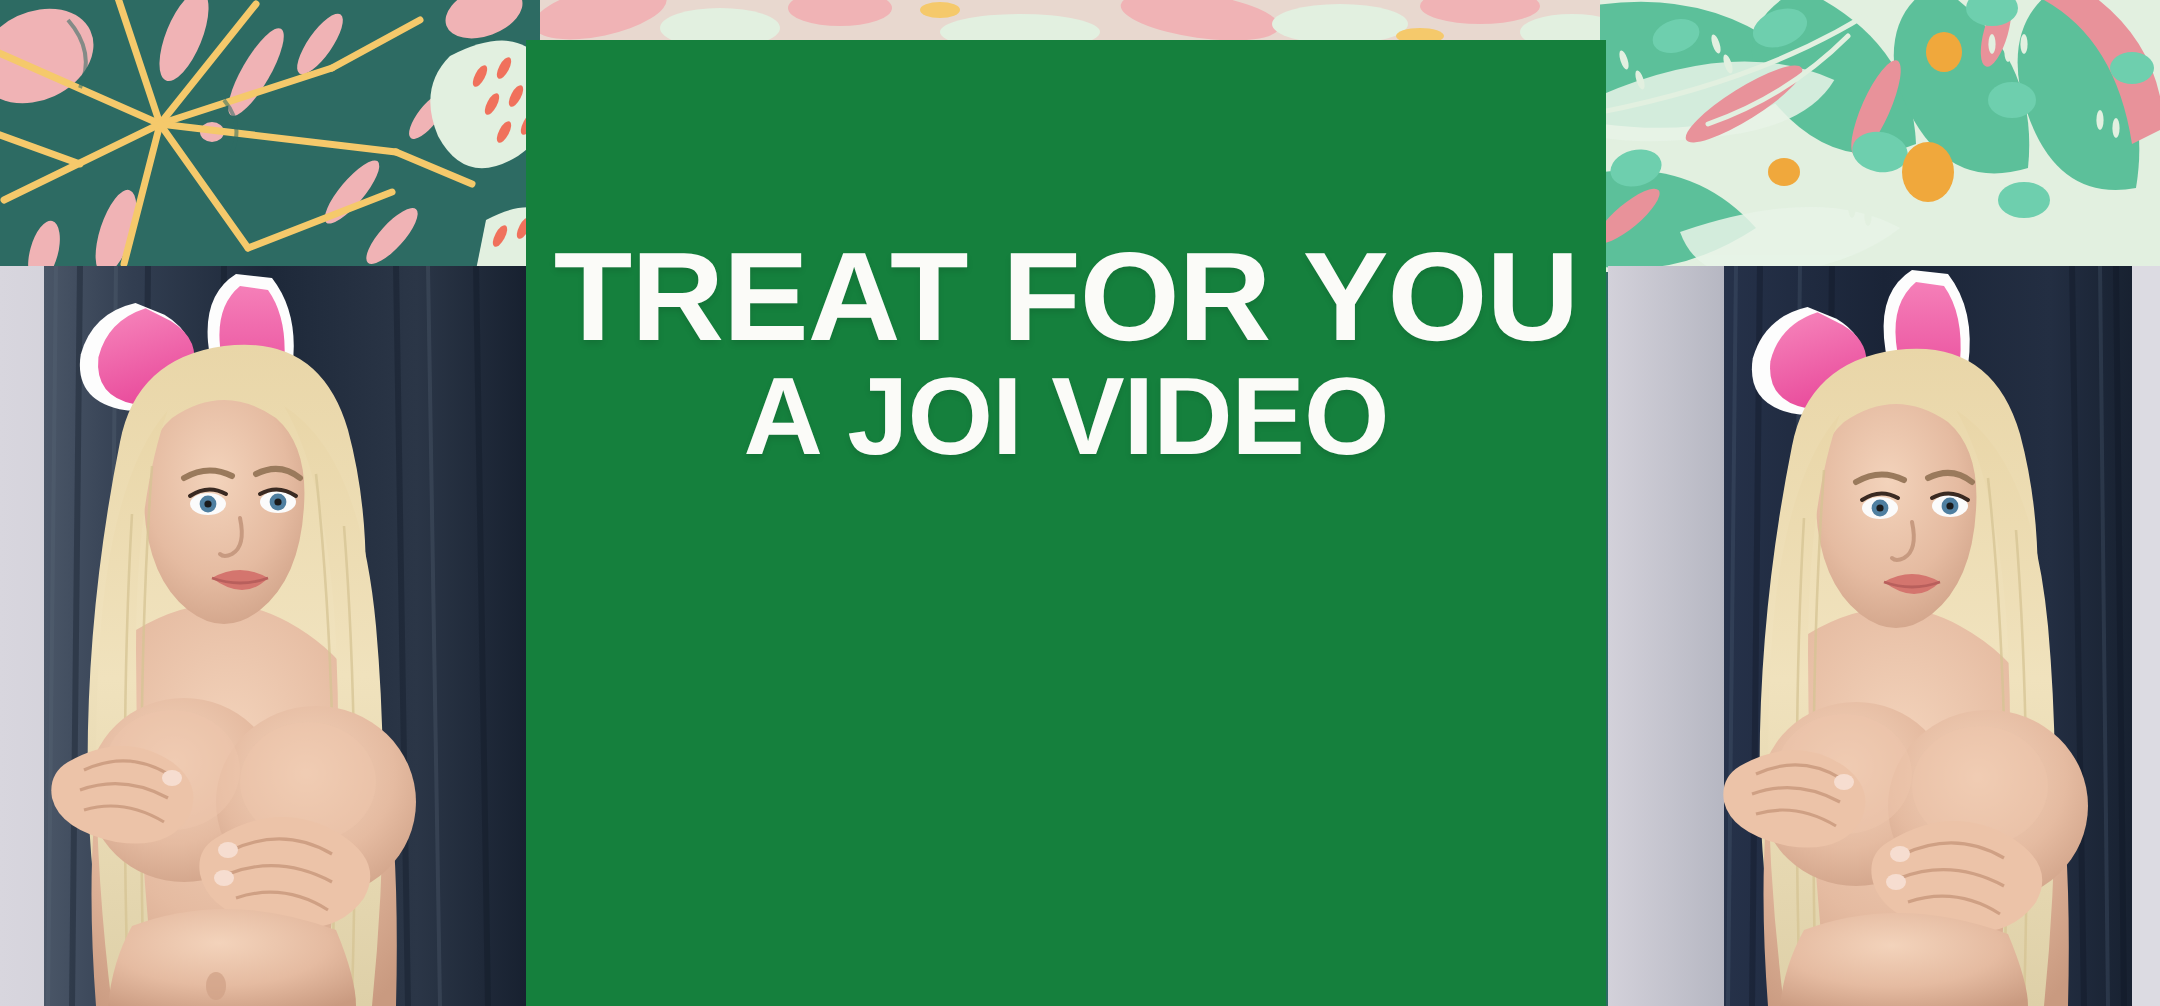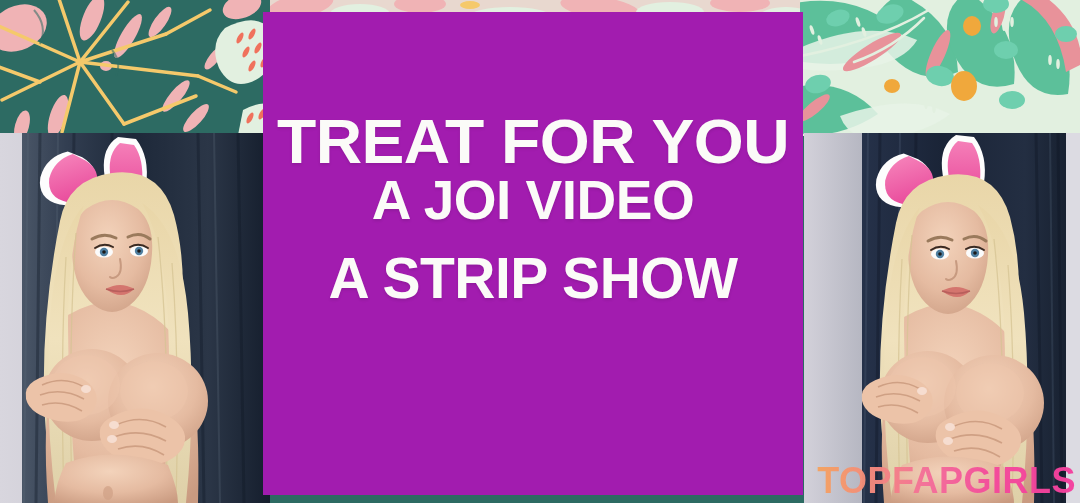--- a/index.html
+++ b/index.html
@@ -25,23 +25,23 @@
 
   
   .photo { position:absolute; overflow:hidden; }
   #photo-left  { left:0;   top:133px; width:270px; height:370px; }
   #photo-right { left:804px; top:133px; width:276px; height:370px; }
   .photo svg { display:block; width:100%; height:100%; }
 
   
   #promo-panel {
     position:absolute;
-    left:263px; top:12px;
+    left:263px; top:20px;
     width:540px; height:483px;
-    background:#a21caf;
+    background:#15803d;
     display:flex;
     flex-direction:column;
     align-items:center;
     z-index:5;
   }
   .headline {
     color:#fbfbf8;
     font-weight:bold;
     text-align:center;
     line-height:1;
@@ -436,18 +436,16 @@
         <ellipse cx="144" cy="308" rx="5" ry="4" fill="#f6ddd0"></ellipse>
       </g>
 
       <path d="M98 332 q48 -18 102 2 q10 24 10 36 l-124 0 q2 -20 12 -38Z" fill="url(#skinR)"></path>
     </svg>
   </div>
 
   <div id="promo-panel">
     <div class="headline" id="headline-1">TREAT FOR YOU</div>
     <div class="headline" id="headline-2">A JOI VIDEO</div>
-    <div class="headline" id="headline-3">A STRIP SHOW</div>
-  </div>
-
-  <div id="watermark">TOPFAPGIRLS</div>
+  </div>
+
 
 </div>
 
 </body></html>

